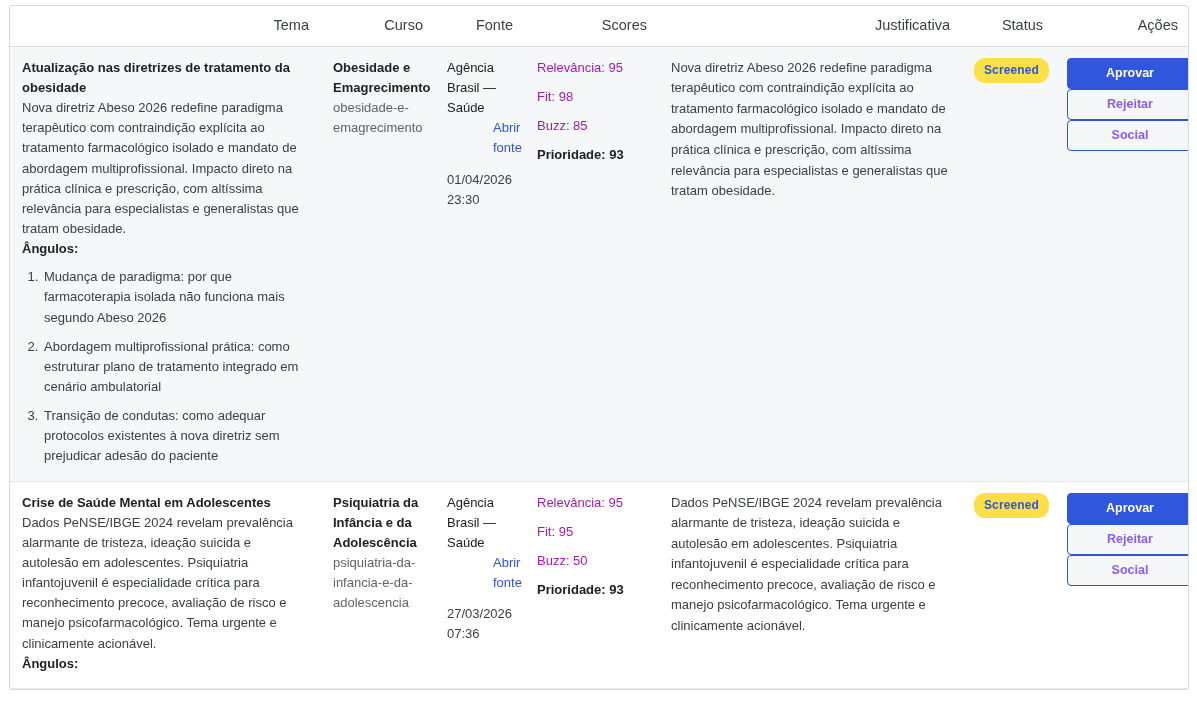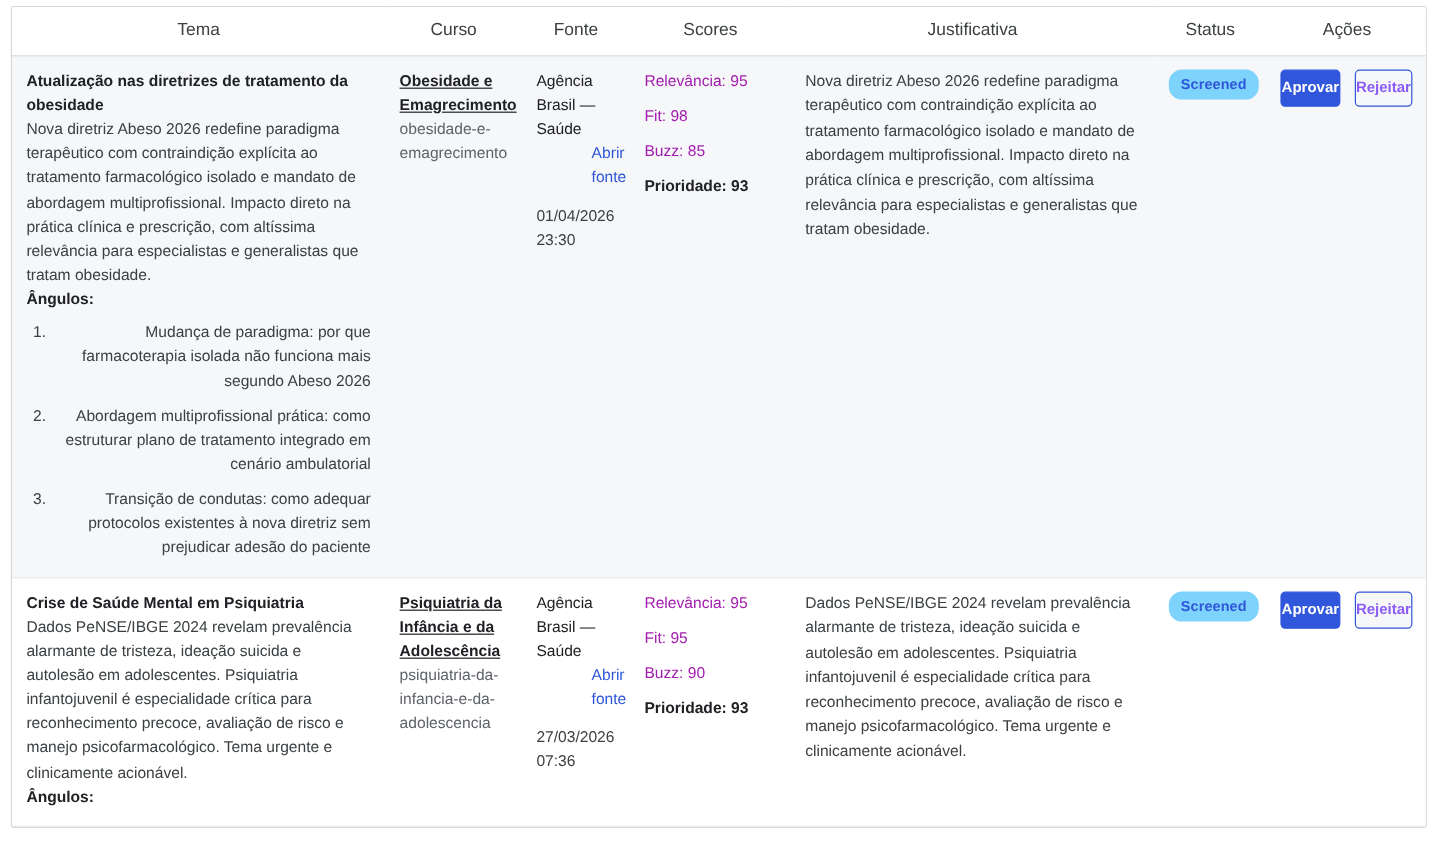--- a/index.html
+++ b/index.html
@@ -26,21 +26,21 @@
     overflow: hidden;
   }
 
   table.grid {
     width: 100%;
     border-collapse: collapse;
     table-layout: fixed;
   }
 
   thead th {
-    text-align: center;
+    text-align: right;
     font-weight: 400;
     font-size: 14.5px;
     color: #3c4043;
     padding: 10px 12px 11px 12px;
     background: #ffffff;
     border-bottom: 1px solid #dadce0;
     vertical-align: middle;
     line-height: 1.3;
   }
 
@@ -83,30 +83,29 @@
     color: #202124;
     font-size: 13px;
   }
   ol.angulos {
     margin: 8px 0 0 0;
     padding-left: 20px;
     font-size: 13px;
     color: #3c4043;
     line-height: 1.55;
   }
-  ol.angulos li { margin-bottom: 9px; padding-left: 2px; text-align: right; }
+  ol.angulos li { margin-bottom: 9px; padding-left: 2px; }
   ol.angulos li:last-child { margin-bottom: 0; }
 
   
   .curso-name {
     font-weight: 700;
     color: #202124;
     font-size: 13px;
     line-height: 1.55;
-    text-decoration: underline;
   }
   .curso-slug {
     color: #5f6368;
     font-size: 13px;
     line-height: 1.55;
     word-break: break-word;
   }
 
   
   .fonte-name {
@@ -147,32 +146,32 @@
   
   .just-text {
     font-size: 13px;
     color: #3c4043;
     line-height: 1.58;
   }
 
   
   .badge {
     display: inline-block;
-    background: #7dd3fc;
+    background: #fde047;
     color: #2f56d8;
     font-weight: 700;
     font-size: 12px;
     line-height: 1;
     padding: 6px 10px 7px 10px;
     border-radius: 11px;
     letter-spacing: 0.1px;
   }
 
   
-  .actions { display: flex; gap: 12px; width: 126px; }
+  .actions { display: flex; flex-direction: column; gap: 0; width: 126px; }
   .btn {
     display: block;
     width: 100%;
     text-align: center;
     font-size: 12.5px;
     font-weight: 700;
     padding: 7px 0 8px 0;
     border-radius: 4px;
     cursor: pointer;
     border: 1px solid #2f56d8;
@@ -246,39 +245,39 @@
           <div class="actions">
             <button class="btn btn-primary">Aprovar</button>
             <button class="btn btn-ghost">Rejeitar</button>
             <button class="btn btn-ghost">Social</button>
           </div>
         </td>
       </tr>
 
       <tr class="row-plain">
         <td>
-          <div class="tema-title">Crise de Saúde Mental em Psiquiatria</div>
+          <div class="tema-title">Crise de Saúde Mental em Adolescentes</div>
           <div class="tema-summary">Dados PeNSE/IBGE 2024 revelam prevalência alarmante de tristeza, ideação suicida e autolesão em adolescentes. Psiquiatria infantojuvenil é especialidade crítica para reconhecimento precoce, avaliação de risco e manejo psicofarmacológico. Tema urgente e clinicamente acionável.</div>
           <div class="angulos-label">Ângulos:</div>
 
         </td>
         <td>
           <div class="curso-name">Psiquiatria da Infância e da Adolescência</div>
           <div class="curso-slug">psiquiatria-da-infancia-e-da-adolescencia</div>
         </td>
         <td>
           <div class="fonte-name">Agência Brasil — Saúde</div>
           <a class="fonte-link">Abrir fonte</a>
           <div class="fonte-date">27/03/2026</div>
           <div class="fonte-date" style="margin-top:0">07:36</div>
         </td>
         <td>
           <div class="score-line">Relevância: 95</div>
           <div class="score-line">Fit: 95</div>
-          <div class="score-line">Buzz: 90</div>
+          <div class="score-line">Buzz: 50</div>
           <div class="score-line prio">Prioridade: 93</div>
         </td>
         <td>
           <div class="just-text">Dados PeNSE/IBGE 2024 revelam prevalência alarmante de tristeza, ideação suicida e autolesão em adolescentes. Psiquiatria infantojuvenil é especialidade crítica para reconhecimento precoce, avaliação de risco e manejo psicofarmacológico. Tema urgente e clinicamente acionável.</div>
         </td>
         <td>
           <span class="badge">Screened</span>
         </td>
         <td>
           <div class="actions">

